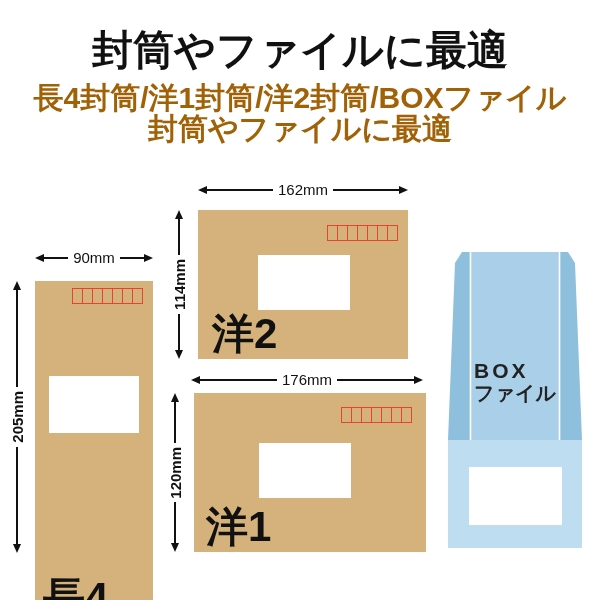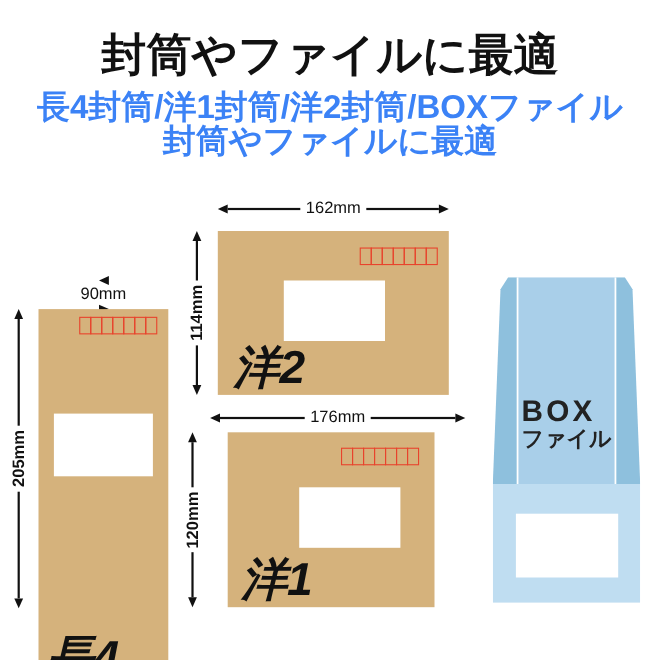--- a/index.html
+++ b/index.html
@@ -7,28 +7,28 @@
     position:relative;width:600px;height:600px;background:#ffffff;overflow:hidden;
     font-family:"Liberation Sans","DejaVu Sans",sans-serif;color:#1a1a1a;
   }
   
   .title{
     position:absolute;left:0;top:27px;width:600px;text-align:center;
     font-size:41px;font-weight:900;letter-spacing:0px;line-height:46px;color:#111;
   }
   .subtitle{
     position:absolute;left:0;top:82px;width:600px;text-align:center;
-    font-size:30px;font-weight:600;line-height:31px;color:#3b82f6;
+    font-size:30px;font-weight:600;line-height:31px;color:#a16207;
   }
   
   .env{
     position:absolute;background:#d5b27c;
   }
   .env-label{
-    position:absolute;font-size:42px;font-weight:800;color:#111;line-height:1;font-style:italic;
+    position:absolute;font-size:42px;font-weight:800;color:#111;line-height:1;
   }
   .window{
     position:absolute;background:#ffffff;
   }
   .postal{
     position:absolute;display:flex;
   }
   .pbox{
     width:9px;height:14px;border:1px solid #e8432c;margin-left:-1px;
   }
@@ -50,35 +50,35 @@
   .vlabel{
     writing-mode:vertical-rl;transform:rotate(180deg);
     font-size:15px;font-weight:700;padding:4px 0;white-space:nowrap;color:#111;
   }
   
   .boxfile{position:absolute;left:448px;top:252px;width:134px;height:296px;}
   .boxfile svg{position:absolute;left:0;top:0;}
   .boxfile-text{
     position:absolute;left:26px;top:108px;color:#222;font-weight:600;line-height:1.08;
   }
-  .boxfile-text .l1{font-size:27px;letter-spacing:3px;}
+  .boxfile-text .l1{font-size:21px;letter-spacing:3px;}
   .boxfile-text .l2{font-size:20px;letter-spacing:0px;}
 </style>
 </head>
 <body>
 
 <div class="stage">
 
   <div class="title">封筒やファイルに最適</div>
   <div class="subtitle">
     <div>長4封筒/洋1封筒/洋2封筒/BOXファイル</div>
     <div>封筒やファイルに最適</div>
   </div>
 
-  <div class="hdim" style="left:35px;top:251px;width:118px;flex-direction:column;">
+  <div class="hdim" style="left:35px;top:251px;width:118px;">
     <span class="harr-l"></span>
     <span class="hline"></span>
     <span class="hlabel">90mm</span>
     <span class="hline"></span>
     <span class="harr-r"></span>
   </div>
   <div class="vdim" style="left:10px;top:281px;height:272px;">
     <span class="varr-t"></span>
     <span class="vline"></span>
     <span class="vlabel">205mm</span>
@@ -134,21 +134,21 @@
     <span class="hline"></span>
     <span class="harr-r"></span>
   </div>
   <div class="vdim" style="left:168px;top:393px;height:159px;">
     <span class="varr-t"></span>
     <span class="vline"></span>
     <span class="vlabel">120mm</span>
     <span class="vline"></span>
     <span class="varr-b"></span>
   </div>
-  <div class="env" style="left:207px;top:393px;width:188px;height:159px;">
+  <div class="env" style="left:194px;top:393px;width:232px;height:159px;">
     <div class="postal" style="right:14px;top:14px;">
       <span class="pbox"></span>
         <span class="pbox"></span>
         <span class="pbox"></span>
         <span class="pbox"></span>
         <span class="pbox"></span>
         <span class="pbox"></span>
         <span class="pbox"></span>
     </div>
     <div class="window" style="left:65px;top:50px;width:92px;height:55px;"></div>

